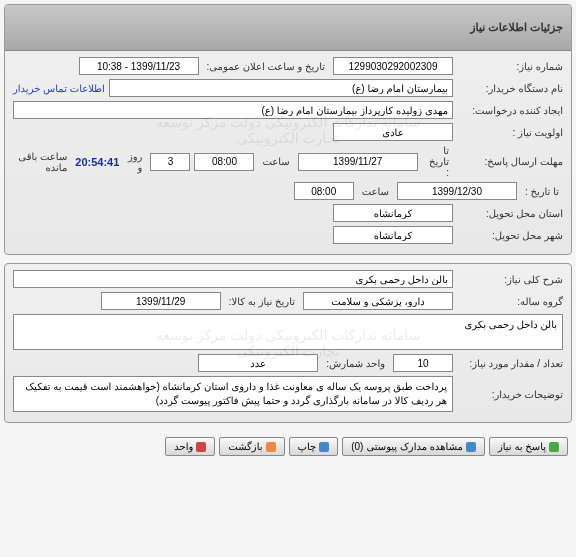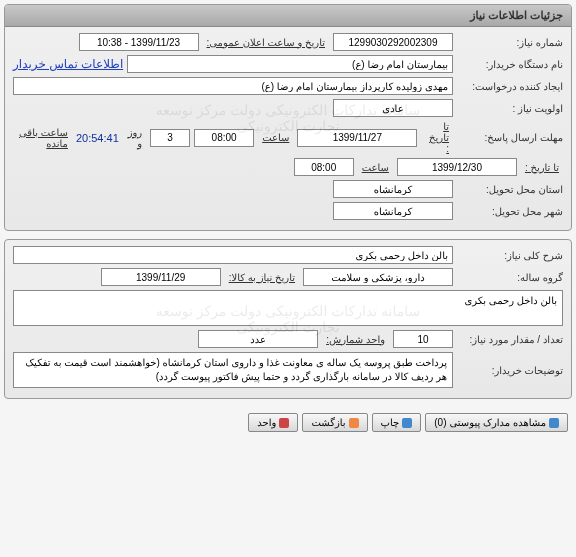--- a/index.html
+++ b/index.html
@@ -13,21 +13,21 @@
 }
 .panel {
   border: 1px solid #999;
   border-radius: 4px;
   background: linear-gradient(#f0f0f0, #e8e8e8);
   margin-bottom: 8px;
   overflow: hidden;
 }
 .panel-header {
   background: linear-gradient(#c8c8c8, #a8a8a8);
-  padding: 4px 8px;
+  padding: 16px 8px;
   font-weight: bold;
   color: #333;
   border-bottom: 1px solid #888;
 }
 .panel-body {
   padding: 6px 8px;
 }
 .row {
   display: flex;
   align-items: center;
@@ -41,21 +41,20 @@
   font-size: 10px;
   flex-shrink: 0;
   margin-left: 6px;
 }
 .label-sm {
   width: auto;
   text-align: right;
   color: #333;
   font-size: 10px;
   padding: 0 4px;
-  text-decoration: underline;
 }
 .field {
   border: 1px solid #888;
   background: #fff;
   padding: 2px 4px;
   font-size: 10px;
   font-family: Tahoma, Arial, sans-serif;
   text-align: center;
   height: 18px;
 }
@@ -70,23 +69,22 @@
   font-size: 10px;
   font-family: Tahoma, Arial, sans-serif;
   text-align: right;
   width: 100%;
   min-height: 30px;
   resize: none;
   line-height: 1.4;
 }
 .link {
   color: #2040c0;
-  text-decoration: underline;
   cursor: pointer;
-  font-size: 12px;
+  font-size: 10px;
 }
 .button-bar {
   display: flex;
   justify-content: flex-start;
   gap: 4px;
   padding: 6px 4px;
 }
 .btn {
   border: 1px solid #888;
   background: linear-gradient(#f8f8f8, #d8d8d8);
@@ -102,21 +100,21 @@
 .icon-sq {
   display: inline-block;
   width: 10px;
   height: 10px;
   border-radius: 2px;
 }
 .icon-green { background: #4a4; }
 .icon-blue { background: #48c; }
 .icon-orange { background: #e84; }
 .icon-red { background: #c44; }
-.countdown { color: #1030a0; font-weight: normal; }
+.countdown { color: #1030a0; font-weight: bold; }
 .watermark {
   position: absolute;
   top: 50%;
   left: 50%;
   transform: translate(-50%, -50%);
   opacity: 0.08;
   font-size: 14px;
   pointer-events: none;
   text-align: center;
   color: #000;
@@ -216,20 +214,24 @@
 
     <div class="row">
       <span class="label">توضیحات خریدار:</span>
       <textarea class="textarea" readonly="" style="">پرداخت طبق پروسه یک ساله ی معاونت غذا و داروی استان کرمانشاه (خواهشمند است قیمت به تفکیک هر ردیف کالا در سامانه بارگذاری گردد و حتما پیش فاکتور پیوست گردد)</textarea>
     </div>
   </div>
 </div>
 
 <div class="button-bar">
   <button class="btn">
+    <span class="icon-sq icon-green"></span>
+    <span>پاسخ به نیاز</span>
+  </button>
+  <button class="btn">
     <span class="icon-sq icon-blue"></span>
     <span>مشاهده مدارک پیوستی</span>
     <span>(0)</span>
   </button>
   <button class="btn">
     <span class="icon-sq icon-blue"></span>
     <span>چاپ</span>
   </button>
   <button class="btn">
     <span class="icon-sq icon-orange"></span>

